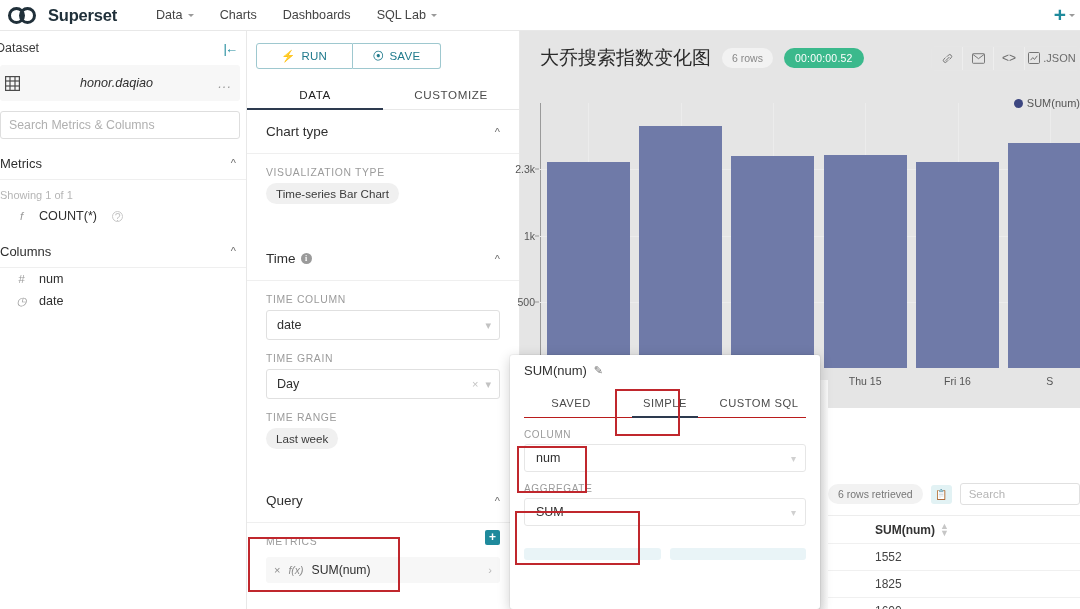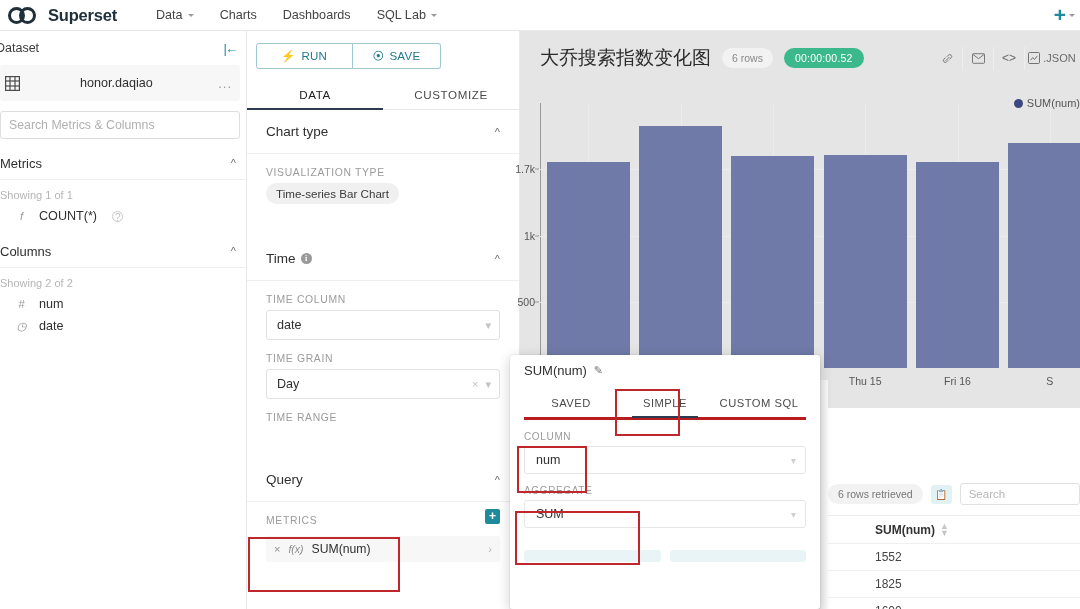--- a/index.html
+++ b/index.html
@@ -45,21 +45,21 @@
     background: #fff; border-right: 1px solid #e8e8e8; overflow: hidden;
   }
   .ds-head {
     display: flex; align-items: center; height: 34px; padding: 0 10px 0 0;
     font-size: 12.5px; color: #3b3b3b;
   }
   .ds-head .lbl { margin-left: -4px; }
   .ds-collapse { margin-left: auto; color: #1f8a9c; font-size: 13px; letter-spacing:-2px; }
   .ds-row {
     display: flex; align-items: center; height: 36px; margin: 0 6px 0 0;
-    background: #f7f7f7; border-radius: 3px; padding: 0 8px; gap: 8px;
+    background: #f7f7f7; border-radius: 3px; padding: 0 8px; gap: 8px; font-style: italic;
   }
   .grid-icon { width: 15px; height: 15px; position: relative; flex: none; margin-left: -3px; }
   .ds-name { font-size: 12.6px; color: #2f2f2f; margin: 0 auto 0 52px; }
   .dots { color: #9a9a9a; letter-spacing: 1px; font-size: 13px; }
   .ds-search {
     margin: 10px 6px 0 0; height: 28px; border: 1px solid #dedede; border-radius: 3px;
     display: flex; align-items: center; padding: 0 8px; font-size: 12.3px; color: #b0b0b0;
   }
   .sec-head {
     display: flex; align-items: center; height: 33px; padding: 0 10px 0 0;
@@ -198,21 +198,21 @@
   
   .popover {
     position: absolute; left: 510px; top: 355px; width: 310px; height: 254px;
     background: #fff; border-radius: 3px;
     box-shadow: 0 3px 13px rgba(0,0,0,.20), 0 0 0 1px rgba(0,0,0,.04);
     z-index: 30; overflow: hidden;
   }
   .pop-title { display: flex; align-items: center; gap: 7px; padding: 8px 0 0 14px;
                font-size: 13px; color: #2f2f2f; }
   .pencil { color: #777; font-size: 11px; }
-  .pop-tabs { display: flex; margin: 12px 14px 0 14px; border-bottom: 3px solid #b91c1c; }
+  .pop-tabs { display: flex; margin: 12px 14px 0 14px; border-bottom: 1px solid #b91c1c; }
   .pop-tab { flex: 1; text-align: center; font-size: 11.2px; color: #4a4a4a; line-height: 27px;
              letter-spacing: .5px; position: relative; }
   .pop-tab.active::after { content: ''; position: absolute; left: 14px; right: 14px; bottom: -1px;
                             height: 2.5px; background: #2d3a4f; }
   .pop-body { padding: 0 14px; }
   .pop-label { font-size: 10px; color: #9b9b9b; letter-spacing: .65px; padding: 11px 0 4px 0; }
   .pop-select { height: 28px; border: 1px solid #e6e6e6; border-radius: 3px; display: flex;
                 align-items: center; padding: 0 9px 0 11px; font-size: 12.5px; color: #2f2f2f; }
   .pop-select .chev { margin-left: auto; color: #d0d0d0; font-size: 10px; }
   .pop-footer { display: flex; gap: 9px; padding: 22px 14px 0 14px; }
@@ -281,21 +281,20 @@
     <div class="field-row">
       <span class="field-icon">f</span>
       <span>COUNT(*)</span>
       <span class="qmark">?</span>
     </div>
 
     <div class="sec-head">
       <span>Columns</span>
       <span class="chev">^</span>
     </div>
-    <div class="showing">Showing 2 of 2</div>
     <div class="field-row">
       <span class="field-icon">#</span>
       <span>num</span>
     </div>
     <div class="field-row">
       <span class="field-icon">◷</span>
       <span>date</span>
     </div>
   </div>
 
@@ -344,20 +343,21 @@
       <div class="ctrl-label">TIME GRAIN</div>
       <div class="ctrl-select">
         <span>Day</span>
         <span class="sel-icons">
           <span>×</span>
           <span>▾</span>
         </span>
       </div>
 
       <div class="ctrl-label">TIME RANGE</div>
+      <div><span class="pill">Last week</span></div>
 
       <div style="height:30px"></div>
 
       <div class="ctrl-sec">
         <span>Query</span>
         <span class="chev">^</span>
       </div>
 
       <div class="metrics-label-row">
         <span class="ctrl-label">METRICS</span>
@@ -410,21 +410,21 @@
     <div class="tickline" style="top: 265px;"></div>
         <div class="yaxis-label" style="top: 265px;">0</div>
         <div class="gridline" style="top: 198.75px;"></div>
         <div class="tickline" style="top: 198.75px;"></div>
         <div class="yaxis-label" style="top: 198.75px;">500</div>
         <div class="gridline" style="top: 132.5px;"></div>
         <div class="tickline" style="top: 132.5px;"></div>
         <div class="yaxis-label" style="top: 132.5px;">1k</div>
         <div class="gridline" style="top: 66.25px;"></div>
         <div class="tickline" style="top: 66.25px;"></div>
-        <div class="yaxis-label" style="top: 66.25px;">1.7k</div>
+        <div class="yaxis-label" style="top: 66.25px;">2.3k</div>
         <div class="vgrid" style="left: 48.1667px;"></div>
         <div class="bar" title="Mon 12: 1552" style="left: 6.5px; width: 83.3333px; height: 205.64px; background: rgb(111, 122, 168);"></div>
         <div class="vgrid" style="left: 140.5px;"></div>
         <div class="bar" title="Tue 13: 1825" style="left: 98.8333px; width: 83.3333px; height: 241.812px; background: rgb(111, 122, 168);"></div>
         <div class="vgrid" style="left: 232.833px;"></div>
         <div class="bar" title="Wed 14: 1600" style="left: 191.167px; width: 83.3333px; height: 212px; background: rgb(111, 122, 168);"></div>
         <div class="xlabel" style="left: 232.833px;">d 14</div>
         <div class="vgrid" style="left: 325.167px;"></div>
         <div class="bar" title="Thu 15: 1605" style="left: 283.5px; width: 83.3333px; height: 212.662px; background: rgb(111, 122, 168);"></div>
         <div class="xlabel" style="left: 325.167px;">Thu 15</div>

